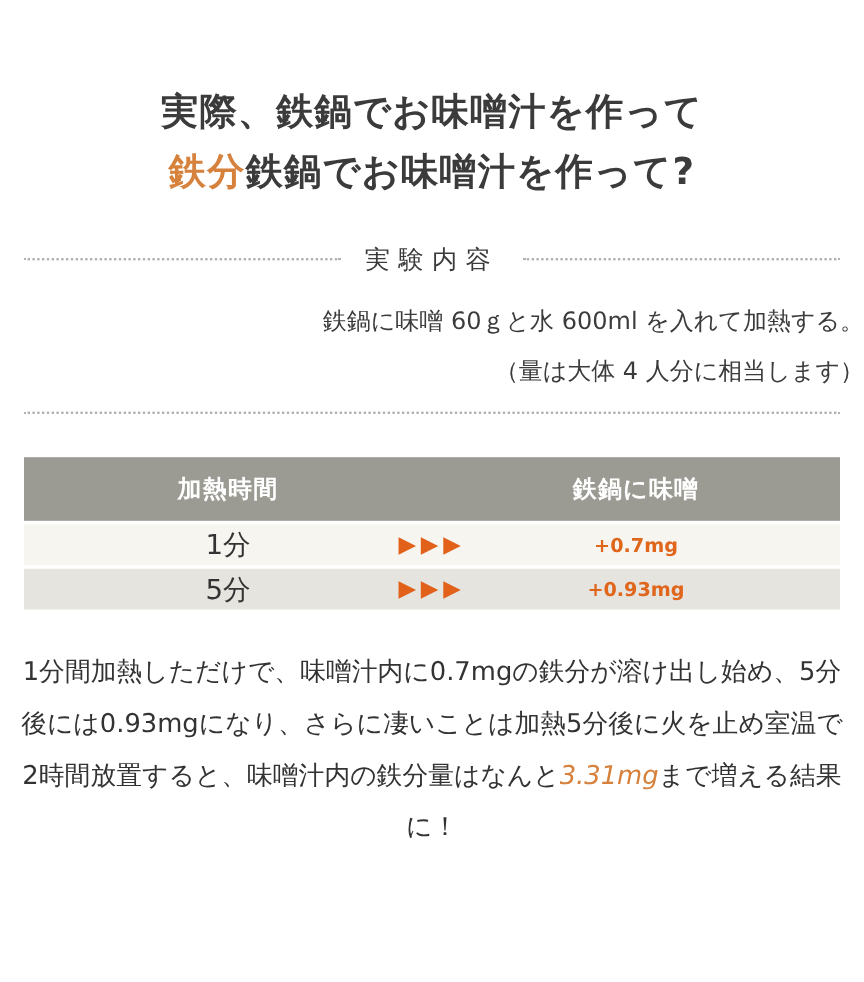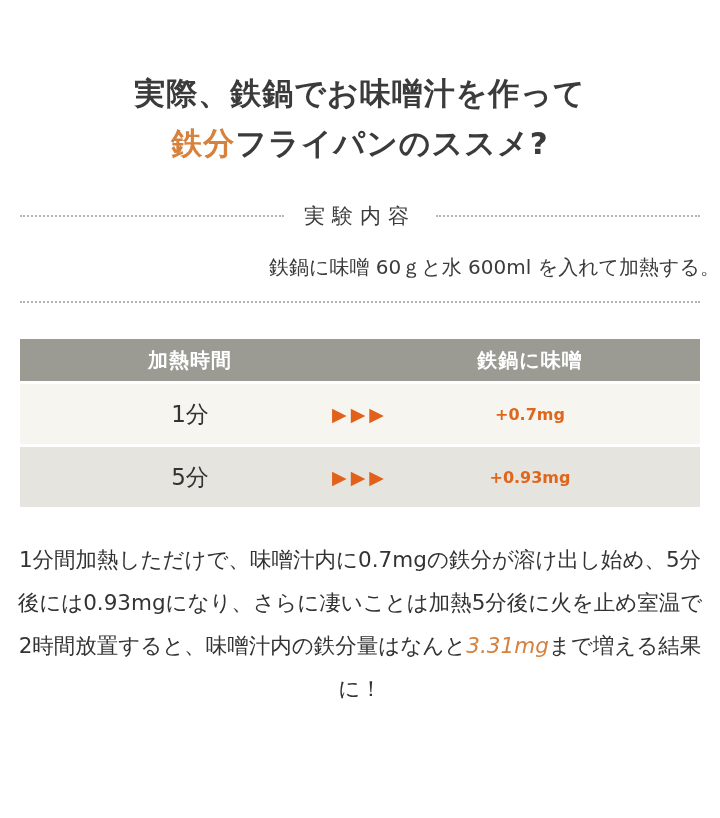--- a/index.html
+++ b/index.html
@@ -60,37 +60,37 @@
     border-top:2px dotted #b2b2ae;
     height:0;
   }
 
   
   .table {
     margin:36px 20px 0;
   }
   .t-header {
     display:flex;
-    height:42px;
+    height:53px;
     background:#9b9b94;
     align-items:center;
   }
   .t-header .cell {
     width:50%;
     text-align:center;
     color:#ffffff;
     font-size:20px;
     font-weight:bold;
     letter-spacing:1px;
   }
   .t-row {
     position:relative;
     display:flex;
     align-items:center;
-    height:60px;
+    height:34px;
     margin-top:3px;
   }
   .t-row.alt1 { background:#f6f5f0; }
   .t-row.alt2 { background:#e5e4df; }
   .t-row .time {
     width:50%;
     text-align:center;
     font-size:23px;
     color:#333333;
   }
@@ -129,31 +129,32 @@
     color:#3f3f3f;
   }
 </style>
 </head>
 <body>
 
 <div class="page">
 
   <div class="title">
     <div>実際、鉄鍋でお味噌汁を作って</div>
-    <div><span class="hl">鉄分</span><span>フライパンのススメ?</span></div>
+    <div><span class="hl">鉄分</span><span>鉄鍋でお味噌汁を作って?</span></div>
   </div>
 
   <div class="section-head">
     <div class="dotted-rule"></div>
     <div class="section-label">実験内容</div>
     <div class="dotted-rule"></div>
   </div>
 
   <div class="exp-desc">
     <div>鉄鍋に味噌 60ｇと水 600ml を入れて加熱する。</div>
+    <div>（量は大体 4 人分に相当します）</div>
   </div>
 
   <div class="divider"></div>
 
   <div class="table">
     <div class="t-header">
       <div class="cell">加熱時間</div>
       <div class="cell">鉄鍋に味噌</div>
     </div>
     <div class="t-row alt1">

